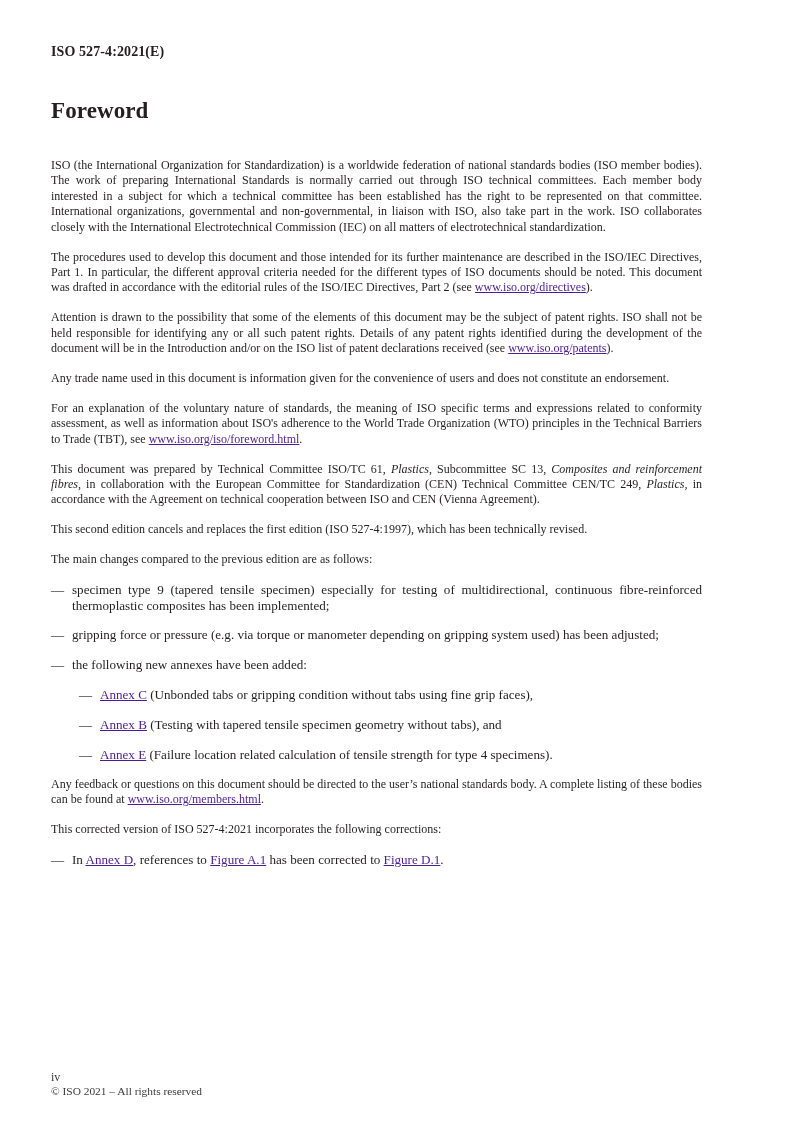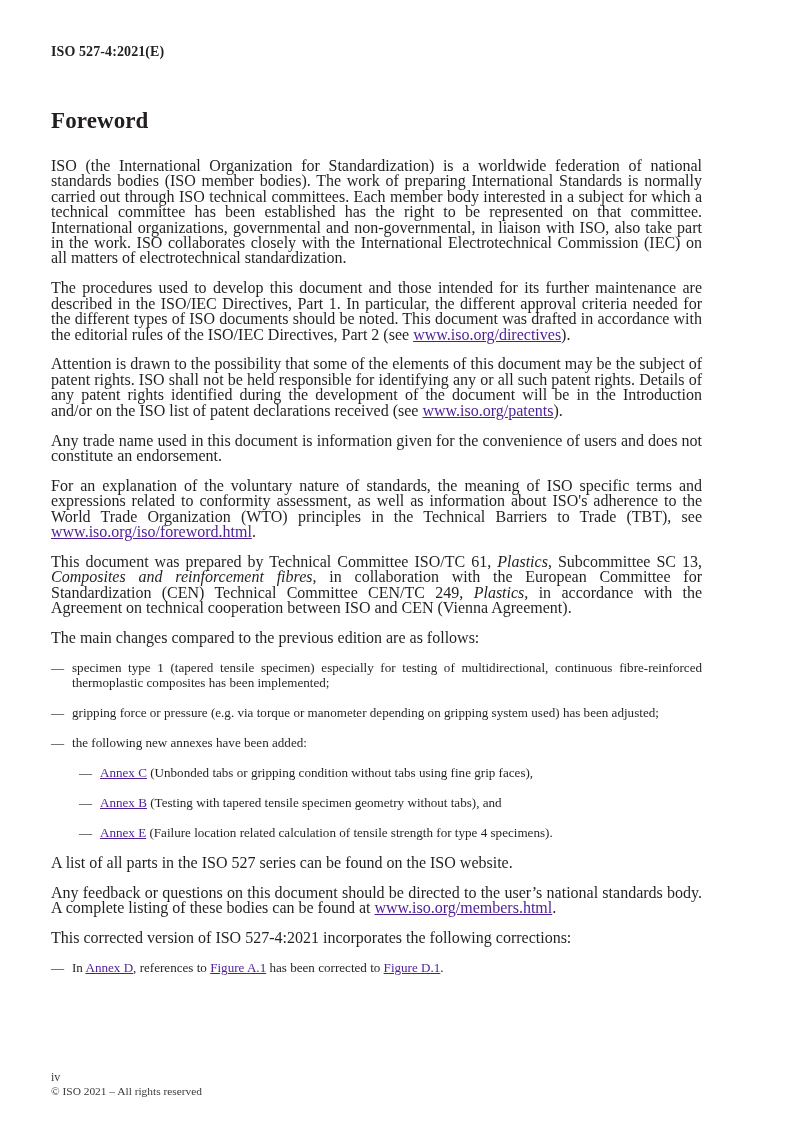--- a/index.html
+++ b/index.html
@@ -39,33 +39,33 @@
 
   h1.foreword {
     font-size: 23px;
     font-weight: bold;
     margin: 0;
     padding: 0;
     line-height: 1.2;
     letter-spacing: 0.1px;
     position: absolute;
     left: 0;
-    top: 63px;
+    top: 53px;
   }
 
   .body-block {
     position: absolute;
     left: 0;
     top: 114px;
     width: 651px;
   }
 
   p.para {
     margin: 0 0 14.5px 0;
-    font-size: 16px;
+    font-size: 12px;
     line-height: 15.4px;
     text-align: justify;
     text-justify: inter-word;
     hyphens: none;
   }
   p.para:last-child { margin-bottom: 0; }
 
   .lvl1 {
     position: relative;
     margin: 0 0 14.5px 0;
@@ -144,28 +144,29 @@
       <p class="para"><span>The procedures used to develop this document and those intended for its further maintenance are described in the ISO/IEC Directives, Part 1. In particular, the different approval criteria needed for the different types of ISO documents should be noted. This document was drafted in accordance with the editorial rules of the ISO/IEC Directives, Part 2 (see </span><a class="link" href="#">www.iso.org/directives</a><span>).</span></p>
 
       <p class="para"><span>Attention is drawn to the possibility that some of the elements of this document may be the subject of patent rights. ISO shall not be held responsible for identifying any or all such patent rights. Details of any patent rights identified during the development of the document will be in the Introduction and/or on the ISO list of patent declarations received (see </span><a class="link" href="#">www.iso.org/patents</a><span>).</span></p>
 
       <p class="para">Any trade name used in this document is information given for the convenience of users and does not constitute an endorsement.</p>
 
       <p class="para"><span>For an explanation of the voluntary nature of standards, the meaning of ISO specific terms and expressions related to conformity assessment, as well as information about ISO's adherence to the World Trade Organization (WTO) principles in the Technical Barriers to Trade (TBT), see </span><a class="link" href="#">www.iso.org/iso/foreword.html</a><span>.</span></p>
 
       <p class="para"><span>This document was prepared by Technical Committee ISO/TC 61, </span><i>Plastics</i><span>, Subcommittee SC 13, </span><i>Composites and reinforcement fibres</i><span>, in collaboration with the European Committee for Standardization (CEN) Technical Committee CEN/TC 249, </span><i>Plastics,</i><span> in accordance with the Agreement on technical cooperation between ISO and CEN (Vienna Agreement).</span></p>
 
+      <p class="para">This second edition cancels and replaces the first edition (ISO 527-4:1997), which has been technically revised.</p>
 
       <p class="para">The main changes compared to the previous edition are as follows:</p>
 
       <div class="list-group">
 
         <div class="lvl1">
           <span class="dash">—</span>
-          <span>specimen type 1 (tapered tensile specimen) especially for testing of multidirectional, continuous fibre-reinforced thermoplastic composites has been implemented;</span>
+          <span>specimen type 9 (tapered tensile specimen) especially for testing of multidirectional, continuous fibre-reinforced thermoplastic composites has been implemented;</span>
         </div>
 
         <div class="lvl1">
           <span class="dash">—</span>
           <span>gripping force or pressure (e.g. via torque or manometer depending on gripping system used) has been adjusted;</span>
         </div>
 
         <div class="lvl1 nojust">
           <span class="dash">—</span>
           <span>the following new annexes have been added:</span>
@@ -181,21 +182,20 @@
           <a class="link" href="#">Annex B</a><span> (Testing with tapered tensile specimen geometry without tabs), and</span>
         </div>
 
         <div class="lvl2">
           <span class="dash">—</span>
           <a class="link" href="#">Annex E</a><span> (Failure location related calculation of tensile strength for type 4 specimens).</span>
         </div>
 
       </div>
 
-      <p class="para">A list of all parts in the ISO 527 series can be found on the ISO website.</p>
 
       <p class="para"><span>Any feedback or questions on this document should be directed to the user’s national standards body. A complete listing of these bodies can be found at </span><a class="link" href="#">www.iso.org/members.html</a><span>.</span></p>
 
       <p class="para">This corrected version of ISO 527-4:2021 incorporates the following corrections:</p>
 
       <div class="lvl1 nojust">
         <span class="dash">—</span>
         <span>In </span><a class="link" href="#">Annex D</a><span>, references to </span><a class="link" href="#">Figure A.1</a><span> has been corrected to </span><a class="link" href="#">Figure D.1</a><span>.</span>
       </div>
 

